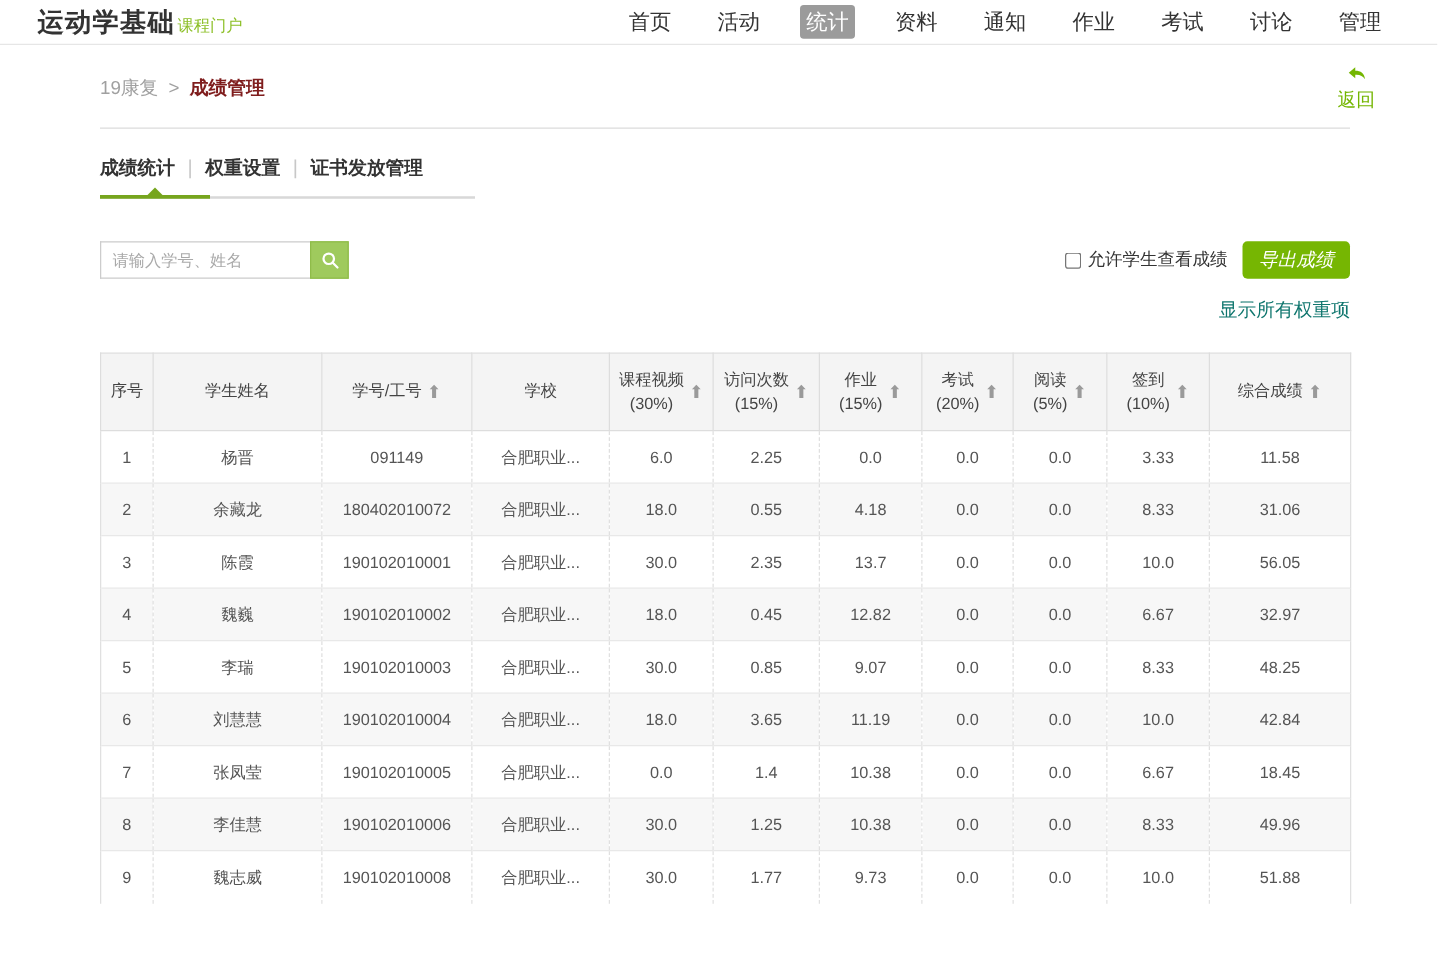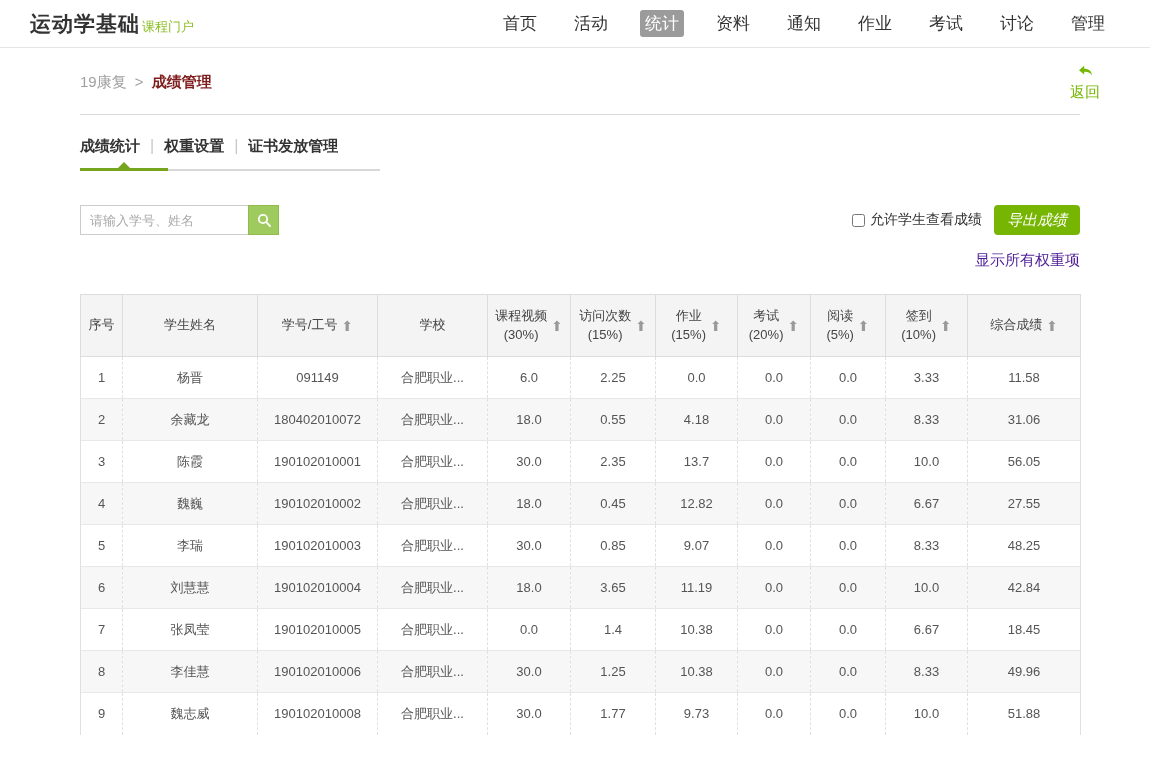--- a/index.html
+++ b/index.html
@@ -1,20 +1,20 @@
 <!DOCTYPE html>
 <html><head>
 <meta charset="utf-8">
 <style>
   * { margin:0; padding:0; box-sizing:border-box; }
   html,body { width:1150px; height:766px; overflow:hidden; background:#fff;
     font-family:"Liberation Sans","DejaVu Sans",sans-serif; }
 
   
-  .topbar { height:48px; display:flex; align-items:center; justify-content:space-between;
+  .topbar { height:36px; display:flex; align-items:center; justify-content:space-between;
     padding:0 40px 0 30px; border-bottom:1px solid #e6e6e6; background:#fff; }
   .logo { display:flex; align-items:baseline; cursor:pointer; }
   .logo-title { font-size:21px; font-weight:bold; color:#333; letter-spacing:1px; }
   .logo-sub { font-size:13px; color:#8cbf26; margin-left:2px; }
   .nav { display:flex; align-items:center; gap:27px; }
   .nav-item { font-size:17px; color:#333; text-decoration:none; cursor:pointer; padding:2px 5px; border-radius:3px; }
   .nav-item.active { background:#9b9b9b; color:#fff; }
 
   
   .container { margin:0 70px 0 80px; width:1000px; }
@@ -47,21 +47,21 @@
   .search-input::placeholder { color:#a9a9a9; }
   .search-btn { width:31px; height:30px; background:#9fca5d; border:1px solid #8fbc4a;
     cursor:pointer; display:flex; align-items:center; justify-content:center; }
   .toolbar-right { display:flex; align-items:center; gap:12px; }
   .allow-view { display:flex; align-items:center; gap:5px; font-size:14px; color:#333; cursor:pointer; }
   .allow-view input { width:13px; height:13px; cursor:pointer; }
   .export-btn { background:#76b602; color:#fff; border:none; border-radius:4px; height:30px;
     padding:0 13px; font-size:15px; cursor:pointer; font-family:inherit;font-style:italic; }
 
   .weights-link-row { text-align:right; margin-top:16px; }
-  .weights-link { color:#4c1d95; font-size:15px; text-decoration:none; cursor:pointer; }
+  .weights-link { color:#0f766e; font-size:15px; text-decoration:none; cursor:pointer; }
 
   
   table { margin-top:24px; width:1000px; border-collapse:collapse; table-layout:fixed; font-size:13px; }
   thead th { background:#f4f4f4; height:62px; font-weight:normal; color:#444;
     border:1px solid #ddd; border-bottom:1px solid #ddd; padding:0 2px; }
   .th-inner { display:flex; align-items:center; justify-content:center; gap:4px; }
   .th-text { display:flex; flex-direction:column; line-height:1.45; }
   .sort-arrow { color:#9a9a9a; font-size:14px; cursor:pointer; }
   tbody td { height:42px; text-align:center; color:#555; background:#fff;
     border-top:1px solid #e8e8e8; border-left:1px dashed #e0e0e0; border-right:1px dashed #e0e0e0;
@@ -289,21 +289,21 @@
           <td>4</td>
           <td>魏巍</td>
           <td>190102010002</td>
           <td>合肥职业...</td>
           <td>18.0</td>
           <td>0.45</td>
           <td>12.82</td>
           <td>0.0</td>
           <td>0.0</td>
           <td>6.67</td>
-          <td>27.55</td>
+          <td>32.97</td>
         </tr>
         <tr class="odd">
           <td>5</td>
           <td>李瑞</td>
           <td>190102010003</td>
           <td>合肥职业...</td>
           <td>30.0</td>
           <td>0.85</td>
           <td>9.07</td>
           <td>0.0</td>

